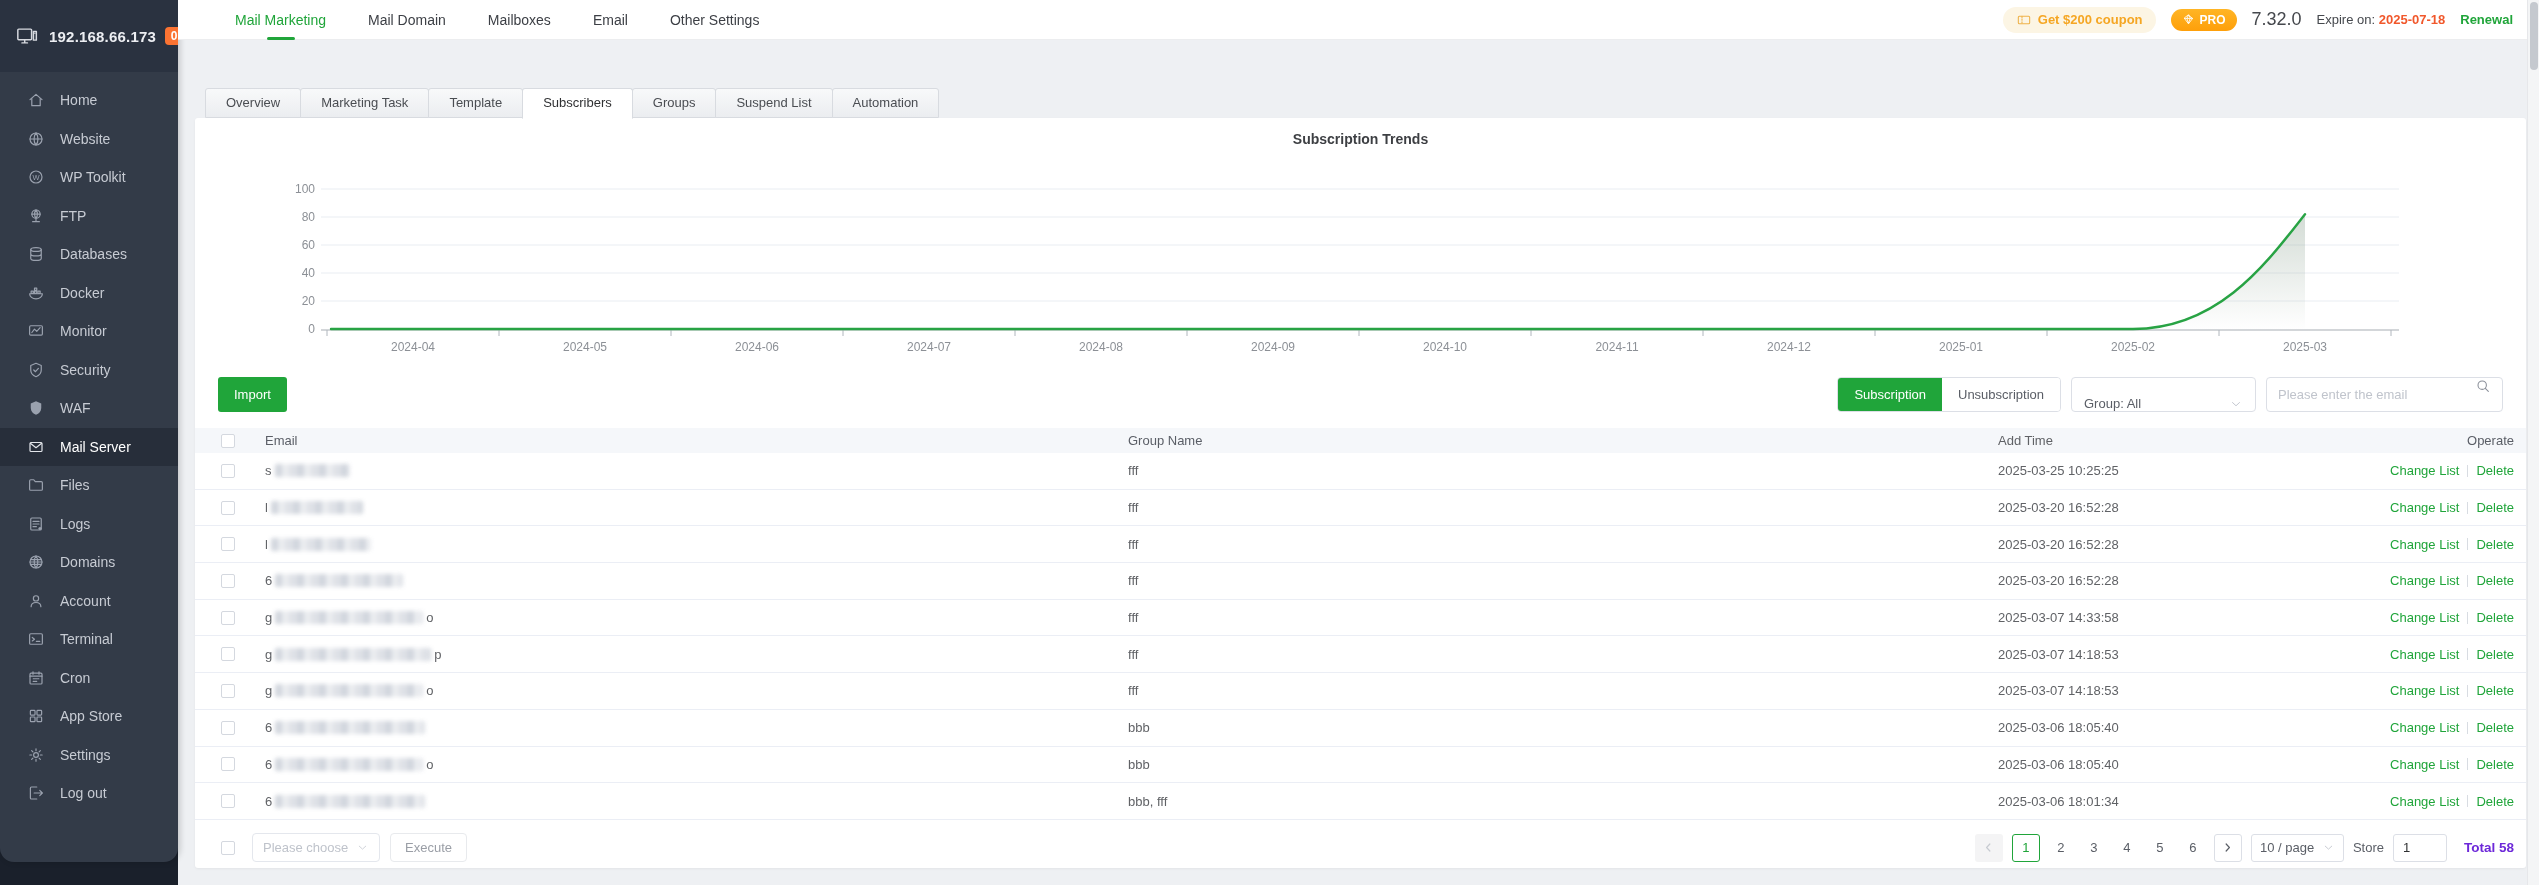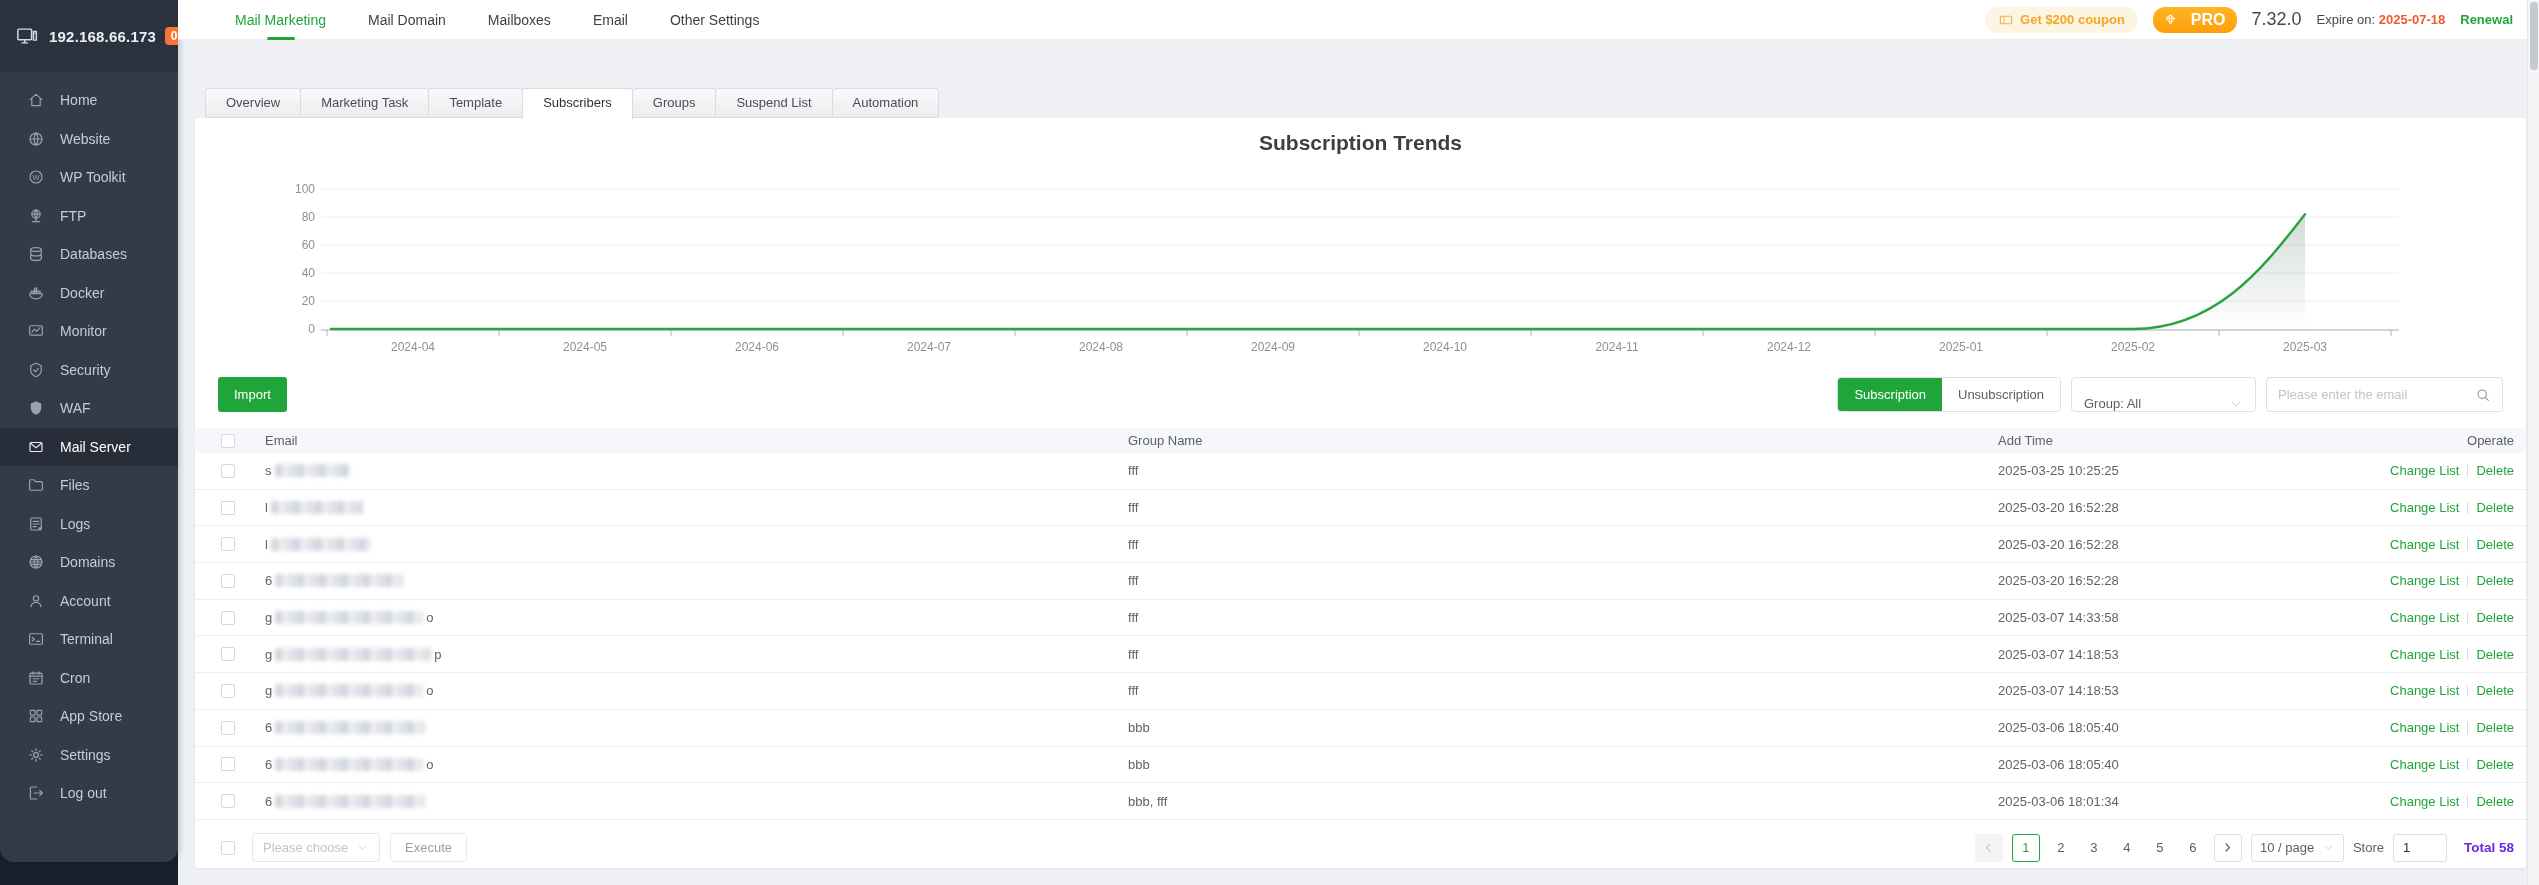--- a/index.html
+++ b/index.html
@@ -29,54 +29,54 @@
   #navbar { height:40px; background:#fff; display:flex; align-items:center; border-bottom:1px solid #ecedef; }
   .nav-items { display:flex; margin-left:36px; height:40px; }
   .nav-item { position:relative; padding:0 21px; line-height:40px; font-size:14px; color:#3c3f45; cursor:pointer; }
   .nav-item.active { color:#20a53a; }
   .nav-underline { position:absolute; left:50%; transform:translateX(-50%); bottom:0; width:28px; height:3px;
     background:#20a53a; border-radius:2px; }
   .nav-right { margin-left:auto; display:flex; align-items:center; gap:15px; padding-right:26px; }
   .coupon-pill { display:flex; align-items:center; gap:6px; background:#fcf5e4; border-radius:14px;
     padding:5px 13px; color:#f5a623; font-weight:bold; font-size:13px; cursor:pointer; }
   .coupon-pill .ic { width:16px; height:16px; color:#eeb24a; }
-  .pro-badge { display:flex; align-items:center; gap:14px; background:linear-gradient(180deg,#ffb525,#fe9f0a);
-    border-radius:12px; padding:4px 11px; color:#fff; font-weight:bold; font-size:16px; cursor:pointer; }
+  .pro-badge { display:flex; align-items:center; gap:5px; background:linear-gradient(180deg,#ffb525,#fe9f0a);
+    border-radius:12px; padding:4px 11px; color:#fff; font-weight:bold; font-size:12px; cursor:pointer; }
   .pro-badge .ic { width:13px; height:13px; color:#fff; }
   .ver { color:#45484d; font-size:18px; }
   .expire { color:#45484d; font-size:13px; }
   .expire b { color:#f1582c; font-weight:bold; }
   .renewal { color:#20a53a; font-weight:bold; font-size:13px; cursor:pointer; }
 
   
   #tabs-row { position:absolute; left:27px; top:88px; height:31px; display:flex; z-index:2; }
   .tab { padding:0 20px; height:30px; line-height:28px; font-size:13px; color:#4a4d52;
     background:linear-gradient(#f8f9fa,#ebedf0); border:1px solid #d8dbe0; border-radius:3px 3px 0 0;
     margin-right:-1px; cursor:pointer; }
   .tab.active { background:#fff; height:31px; border-bottom-color:#fff; color:#303133; z-index:3; position:relative; }
 
   
   #panel { position:absolute; left:17px; right:13px; top:118px; height:750px; background:#fff;
     border-radius:3px; box-shadow:0 1px 3px rgba(0,0,0,.05); }
-  .chart-title { text-align:center; padding-top:13px; font-size:21px; font-weight:bold; color:#3d3f43; height:39px; }
+  .chart-title { text-align:center; padding-top:13px; font-size:14px; font-weight:bold; color:#3d3f43; height:39px; }
   #chart-box { width:2331px; height:210px; }
 
   
   .toolbar { display:flex; align-items:center; height:35px; margin-top:10px; padding:0 23px; }
   .btn-import { background:#20a53a; color:#fff; border:none; border-radius:3px; height:35px; padding:0 16px;
     font-size:13px; cursor:pointer; font-family:inherit; }
   .tb-right { margin-left:auto; display:flex; align-items:center; gap:10px; }
   .segmented { display:flex; border:1px solid #dcdfe6; border-radius:4px; overflow:hidden; height:35px; }
   .seg { line-height:33px; padding:0 16px; font-size:13px; cursor:pointer; background:#fff; color:#5a5e66; }
   .seg.active { background:#20a53a; color:#fff; }
   .select-box { width:185px; height:35px; border:1px solid #dcdfe6; border-radius:4px; display:flex;
     align-items:flex-end; padding:0 12px; color:#5a5e66; font-size:13px; background:#fff; cursor:pointer; }
   .select-box .chev { margin-left:auto; width:14px; height:14px; color:#c0c4cc; }
   .search-box { width:237px; height:35px; border:1px solid #dcdfe6; border-radius:4px; display:flex;
-    align-items:center; background:#fff; padding:0 11px; }
+    background:#fff; padding:0 11px; }
   .search-box input { border:none; outline:none; flex:1; font-size:13px; font-family:inherit; color:#333; min-width:0; }
   .search-box input::placeholder { color:#c0c4cc; }
   .search-box .ic { width:16px; height:16px; color:#8a8f99; cursor:pointer; flex:0 0 auto; }
 
   
   .tbl { margin-top:16px; }
   .tbl-head { display:grid; grid-template-columns:70px 863px 870px 1fr; align-items:center; height:25px;
     background:#f5f7fa; color:#5a5e66; font-size:13px; }
   .tbl-row { display:grid; grid-template-columns:70px 863px 870px 1fr; align-items:center; height:36.7px;
     border-bottom:1px solid #ebeef5; background:#fff; }

